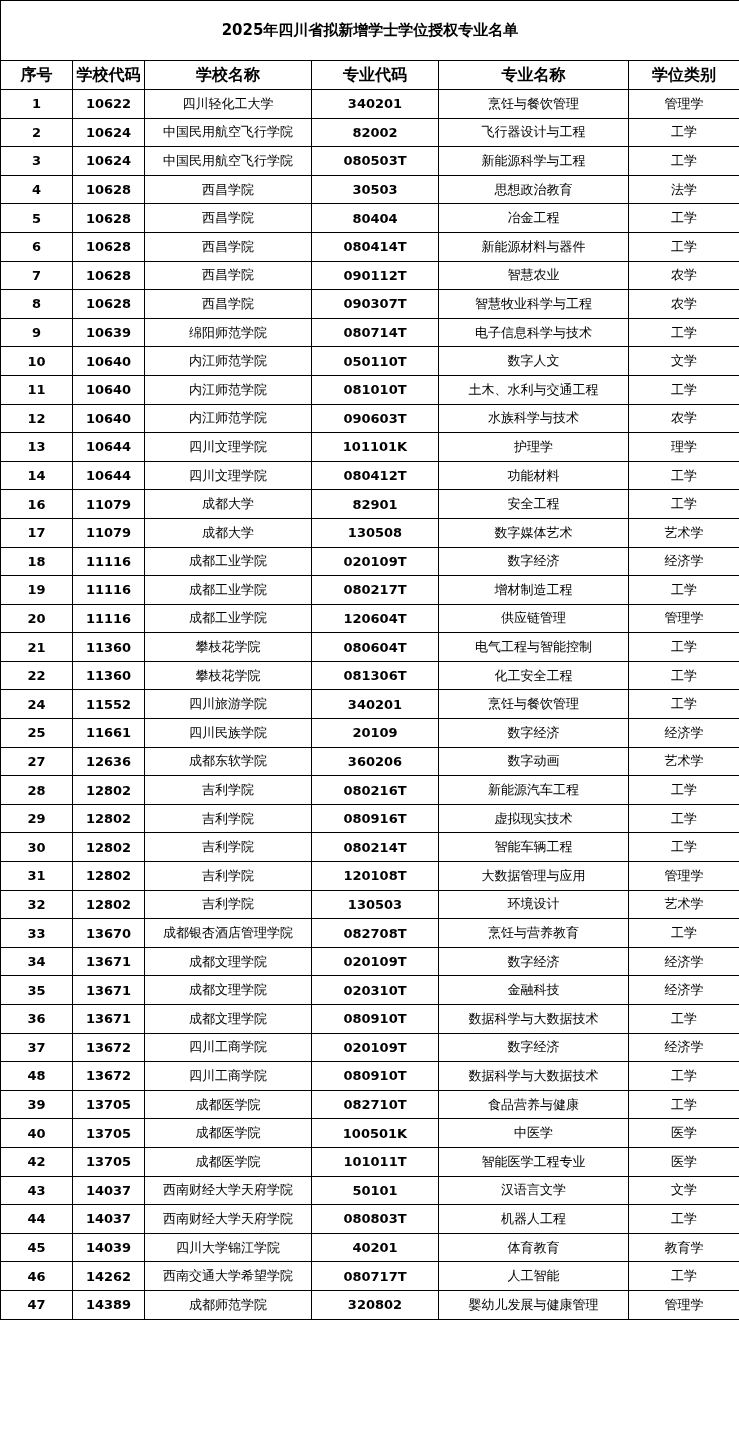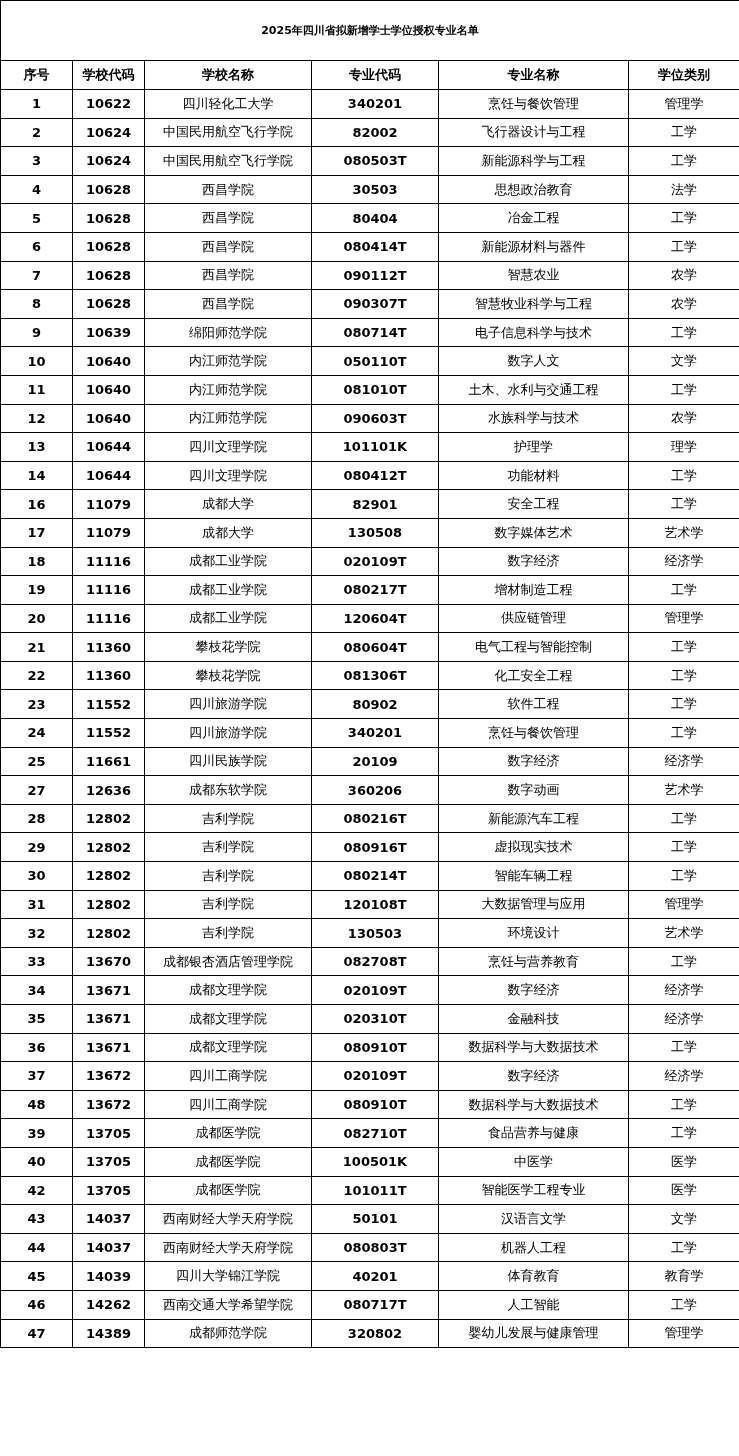--- a/index.html
+++ b/index.html
@@ -1,21 +1,21 @@
 <!DOCTYPE html>
 <html><head>
   <meta charset="utf-8">
   <style>
     html, body { margin: 0; padding: 0; background: #ffffff; }
     body { width: 739px; height: 1456px; overflow: hidden; font-family: "DejaVu Sans", "Liberation Sans", sans-serif; color: #000; }
     .sheet { position: absolute; left: 0; top: 0; width: 739px; }
     table { border-collapse: collapse; table-layout: fixed; width: 739px; }
     td, th { border: 1.5px solid #000; text-align: center; vertical-align: middle; padding: 0; white-space: nowrap; overflow: hidden; font-weight: bold; }
-    .title-cell { height: 59px; font-size: 11px; font-weight: bold; }
-    th { height: 28px; font-size: 13px; font-weight: normal; margin-left: 8px; }
+    .title-cell { height: 59px; font-size: 15px; font-weight: bold; }
+    th { height: 28px; font-size: 16px; font-weight: normal; margin-left: 8px; }
     td { height: 27.6px; font-size: 13px; }
     td.name, td.major, td.degree { font-weight: normal; }
     th.hdr { font-weight: bold; }
   </style>
 </head>
 <body>
 
 <div class="sheet">
   <table>
     <colgroup>
@@ -202,28 +202,20 @@
         </tr>
         <tr>
           <td>22</td>
           <td>11360</td>
           <td class="name">攀枝花学院</td>
           <td>081306T</td>
           <td class="major">化工安全工程</td>
           <td class="degree">工学</td>
         </tr>
         <tr>
-          <td>23</td>
-          <td>11552</td>
-          <td class="name">四川旅游学院</td>
-          <td>80902</td>
-          <td class="major">软件工程</td>
-          <td class="degree">工学</td>
-        </tr>
-        <tr>
           <td>24</td>
           <td>11552</td>
           <td class="name">四川旅游学院</td>
           <td>340201</td>
           <td class="major">烹饪与餐饮管理</td>
           <td class="degree">工学</td>
         </tr>
         <tr>
           <td>25</td>
           <td>11661</td>

